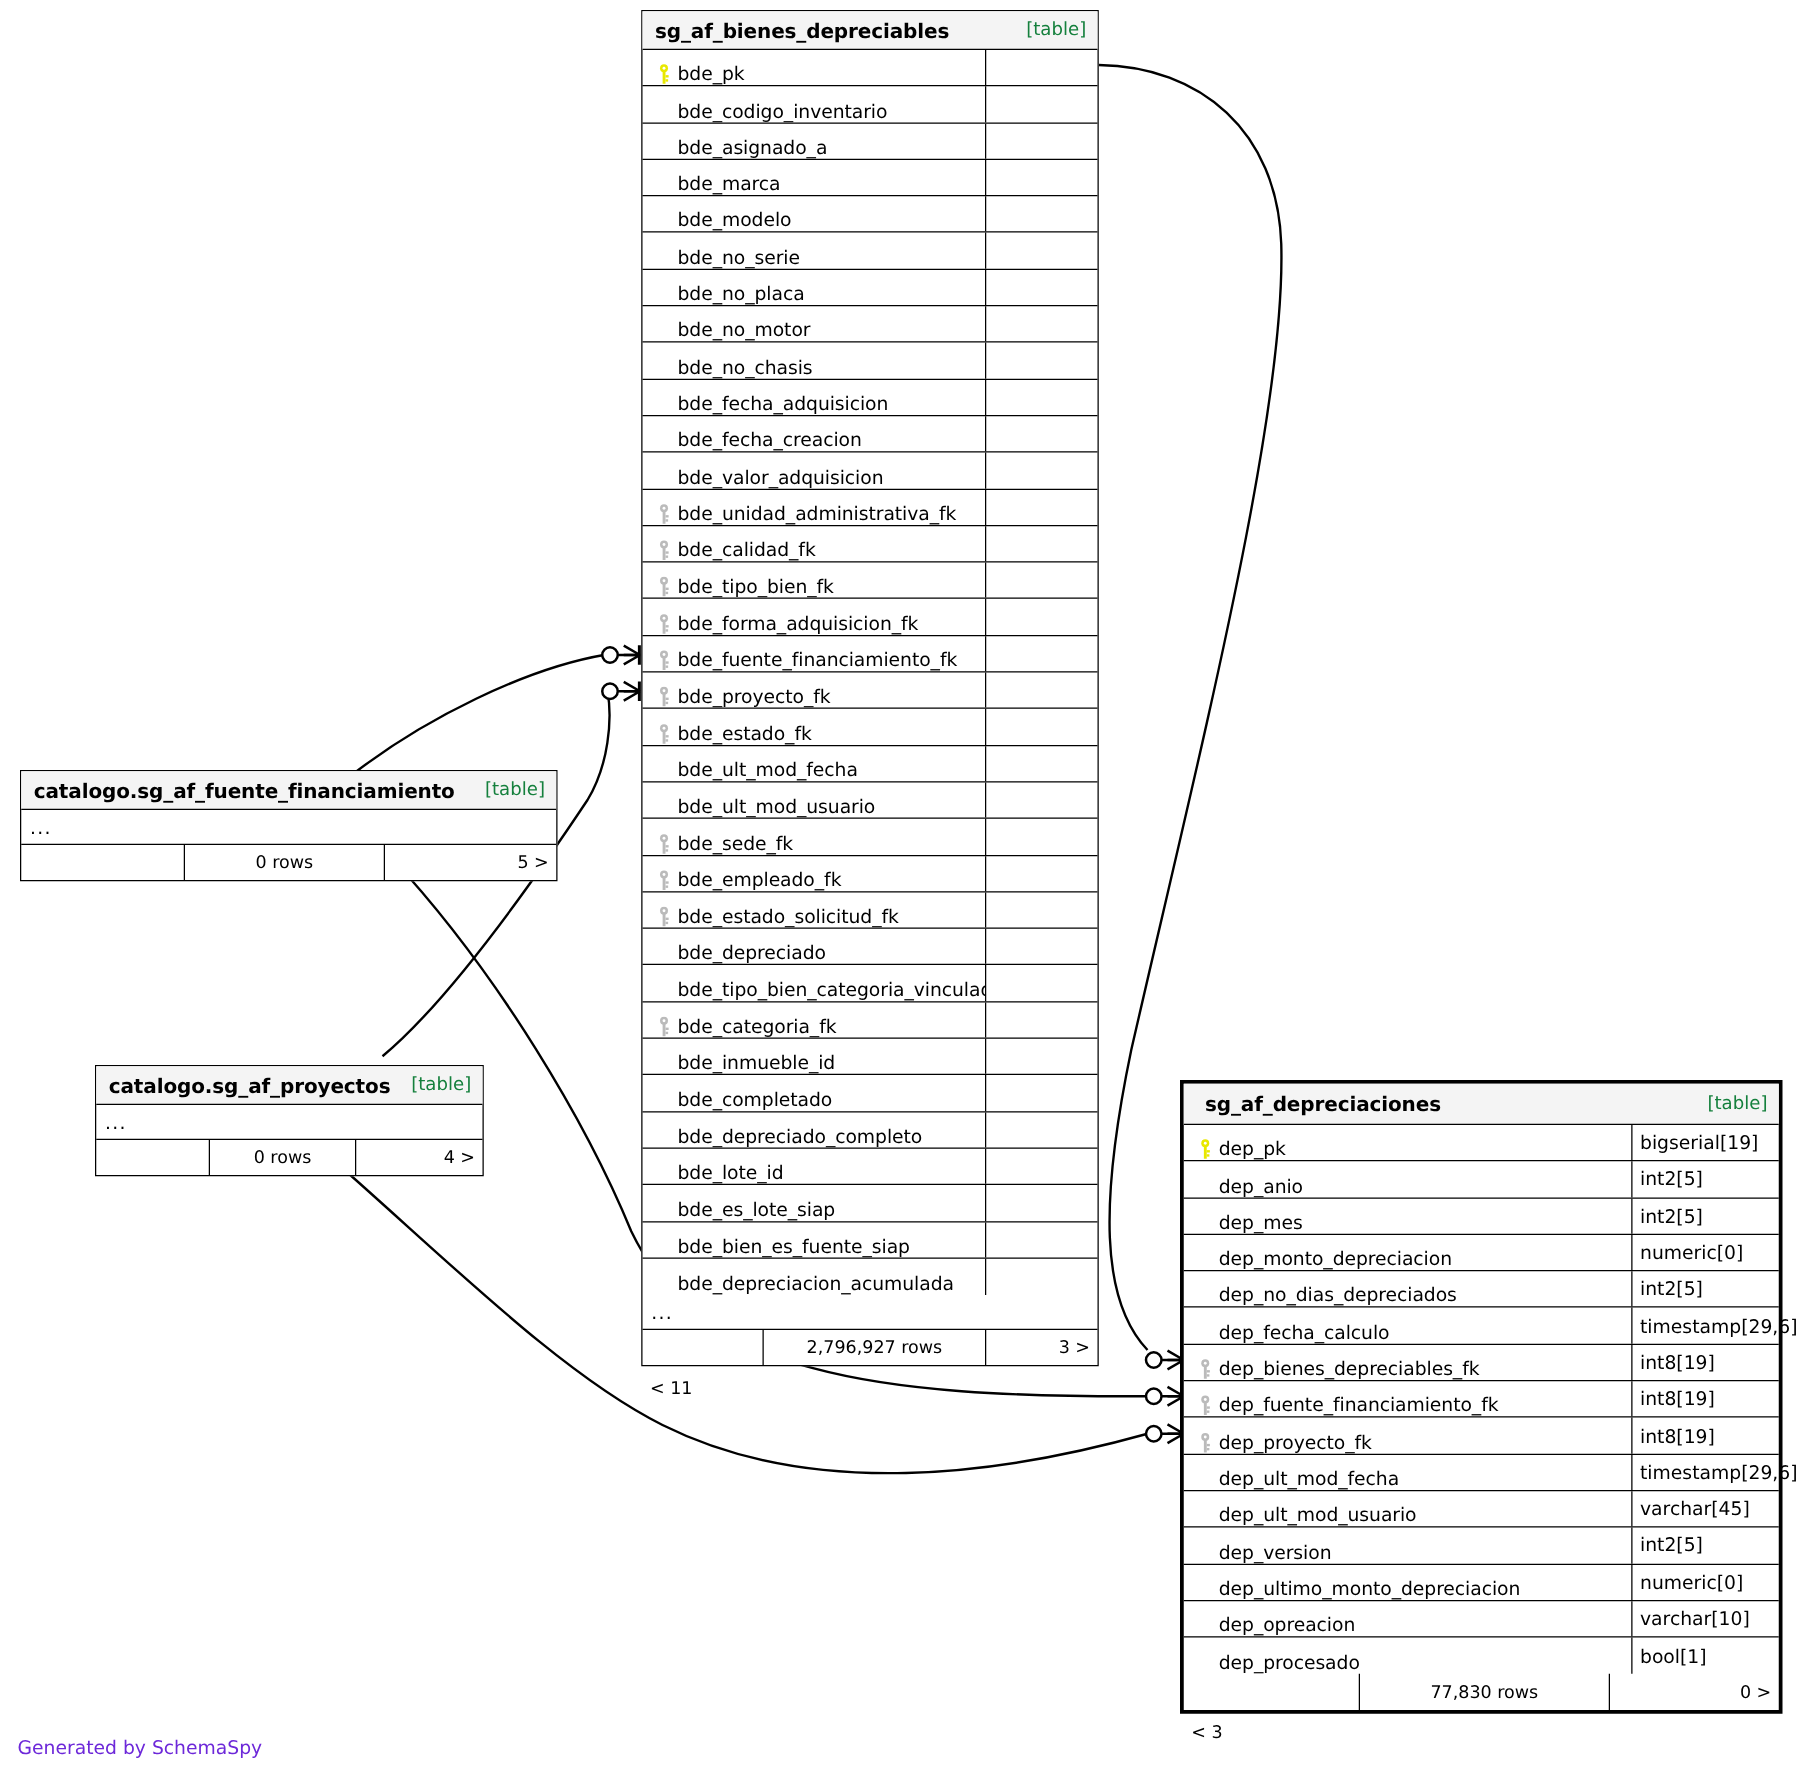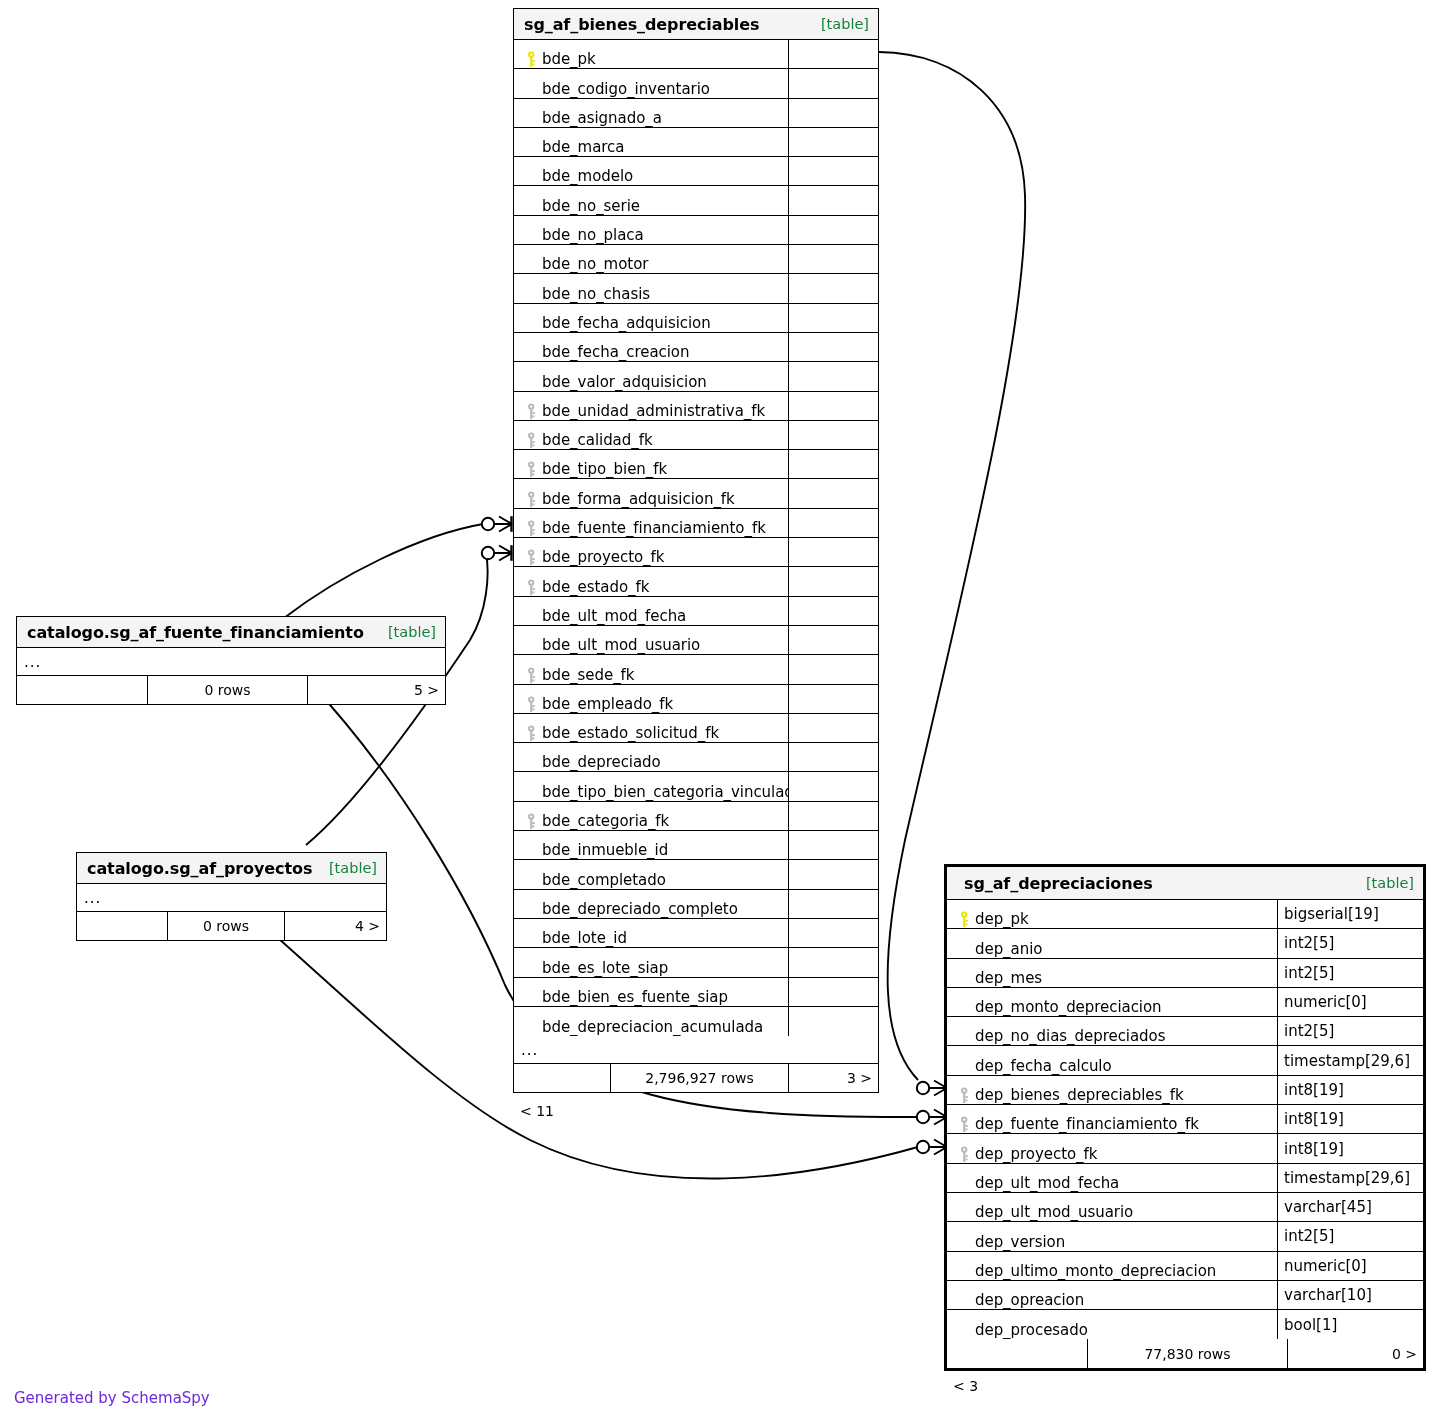--- a/index.html
+++ b/index.html
@@ -131,21 +131,21 @@
   
   #tbl-bienes { left: 513px; top: 8px; width: 366px; }
   #tbl-bienes .col-type { width: 90px; }
   #tbl-bienes .fc-1 { width: 96px; }
   #tbl-bienes .fc-2 { width: 178px; }
   #tbl-bienes .fc-3 { width: 90px; }
 
   
   #tbl-dep { left: 944px; top: 864px; width: 482px; }
   #tbl-dep .tbl-header { height: 33px; padding-left: 17px; }
-  #tbl-dep .col-type { width: 146px; text-align: center; }
+  #tbl-dep .col-type { width: 118px; text-align: center; }
   #tbl-dep .footer-row { height: 29px; }
   #tbl-dep .fc-1 { width: 140px; }
   #tbl-dep .fc-2 { width: 200px; }
   #tbl-dep .fc-3 { width: 136px; }
 
   
   #tbl-fuente { left: 16px; top: 616px; width: 430px; }
   #tbl-fuente .fc-1 { width: 130px; }
   #tbl-fuente .fc-2 { width: 160px; }
   #tbl-fuente .fc-3 { width: 138px; }

